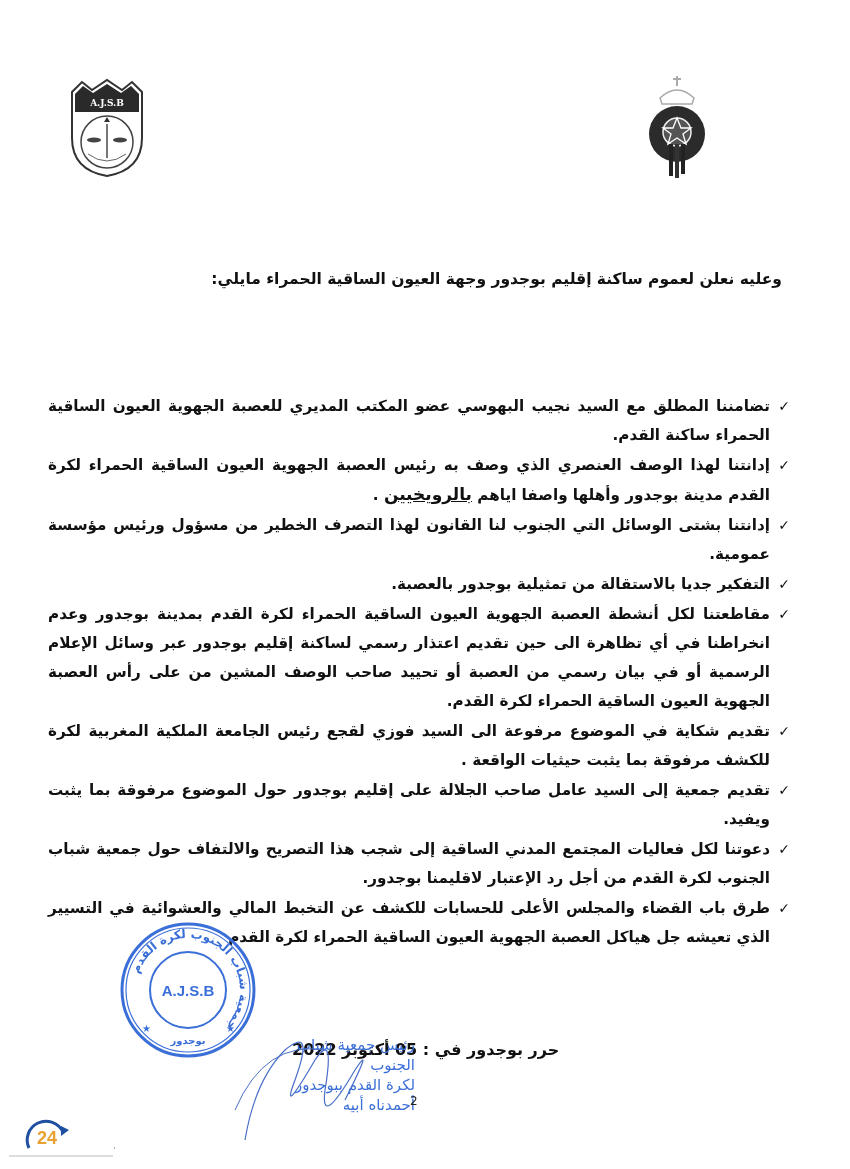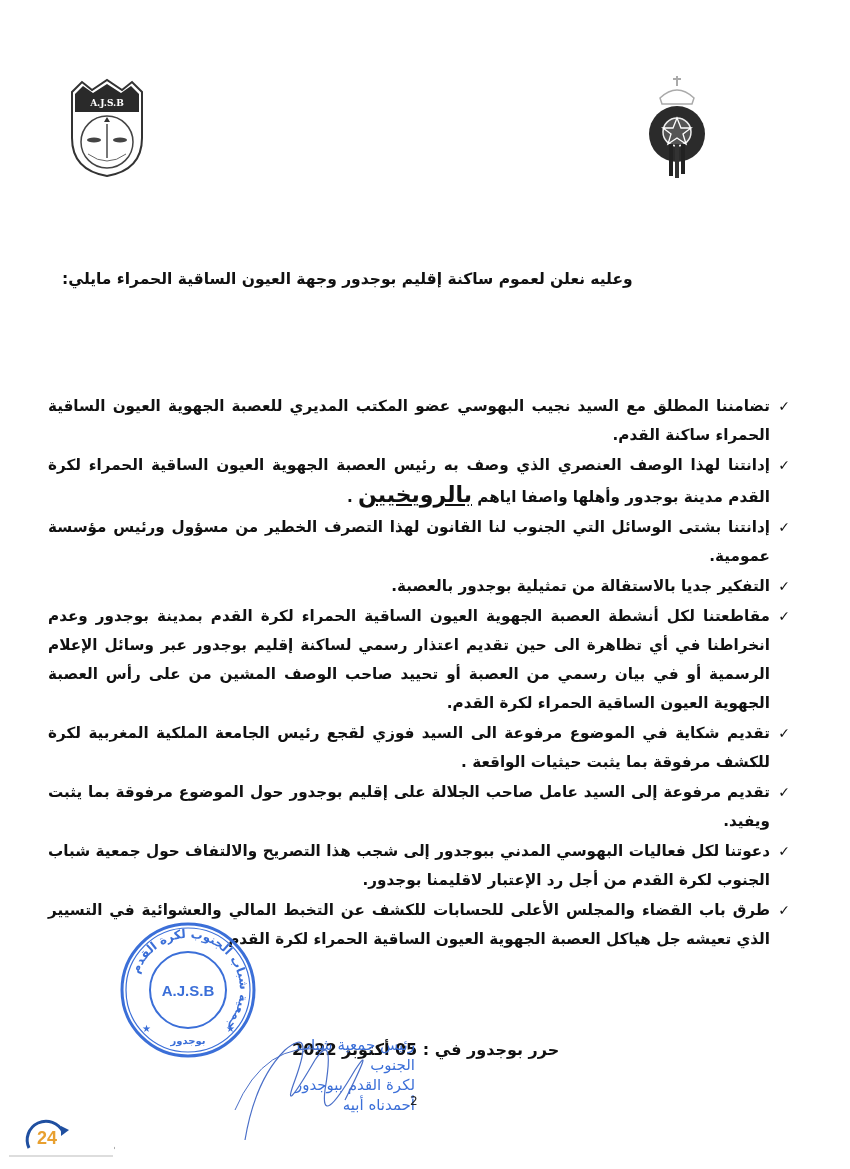--- a/index.html
+++ b/index.html
@@ -5,31 +5,31 @@
   html, body { margin:0; padding:0; }
   body {
     width:850px; height:1169px; position:relative; overflow:hidden;
     background:#ffffff; color:#111;
     font-family:"DejaVu Sans", "Liberation Sans", sans-serif;
   }
   .logo-left { position:absolute; left:66px; top:78px; width:82px; height:100px; }
   .logo-right { position:absolute; left:640px; top:68px; width:74px; height:112px; }
   .intro {
     position:absolute; right:68px; top:270px; width:720px;
-    direction:rtl; text-align:left; font-weight:bold; font-size:15.5px;
+    direction:rtl; text-align:right; font-weight:bold; font-size:15.5px;
   }
   .list {
     position:absolute; left:48px; right:60px; top:392px;
     direction:rtl; text-align:justify; list-style:none; margin:0; padding:0;
     font-weight:bold; font-size:15.2px; line-height:29px;
   }
   .list li { position:relative; padding-right:20px; margin-bottom:1px; }
   .list li .chk { position:absolute; right:0; top:0; font-weight:normal; font-size:14px; }
   .list li .txt { text-align-last:right; }
-  .list li u { font-size:22px; }
+  .list li u { font-size:17px; }
   .stamp { position:absolute; left:118px; top:920px; width:140px; height:140px; }
   .date {
     position:absolute; left:292px; top:1040px; direction:rtl;
     font-weight:bold; font-size:16px; color:#111;
   }
   .sig-text {
     position:absolute; left:255px; top:1035px; width:160px; direction:rtl; text-align:right;
     color:#3b6fd8; font-size:15px; line-height:20px; font-family:"DejaVu Sans", sans-serif;
   }
   .sig-scribble { position:absolute; left:225px; top:1020px; width:200px; height:130px; pointer-events:none; }
@@ -85,25 +85,25 @@
   <li>
       <span class="chk">✓</span>
       <div class="txt">مقاطعتنا لكل أنشطة العصبة الجهوية العيون الساقية الحمراء لكرة القدم بمدينة بوجدور وعدم انخراطنا في أي تظاهرة الى حين تقديم اعتذار رسمي لساكنة إقليم بوجدور عبر وسائل الإعلام الرسمية أو في بيان رسمي من العصبة أو تحييد صاحب الوصف المشين من على رأس العصبة الجهوية العيون الساقية الحمراء لكرة القدم.</div>
     </li>
   <li>
       <span class="chk">✓</span>
       <div class="txt">تقديم شكاية في الموضوع مرفوعة الى السيد فوزي لقجع رئيس الجامعة الملكية المغربية لكرة للكشف مرفوقة بما يثبت حيثيات الواقعة .</div>
     </li>
   <li>
       <span class="chk">✓</span>
-      <div class="txt">تقديم مرفوعة إلى السيد عامل صاحب الجلالة على إقليم بوجدور حول الموضوع مرفوقة بما يثبت ويفيد.</div>
+      <div class="txt">تقديم جمعية إلى السيد عامل صاحب الجلالة على إقليم بوجدور حول الموضوع مرفوقة بما يثبت ويفيد.</div>
     </li>
   <li>
       <span class="chk">✓</span>
-      <div class="txt">دعوتنا لكل فعاليات البهوسي المدني ببوجدور إلى شجب هذا التصريح والالتفاف حول جمعية شباب الجنوب لكرة القدم من أجل رد الإعتبار لاقليمنا بوجدور.</div>
+      <div class="txt">دعوتنا لكل فعاليات المجتمع المدني الساقية إلى شجب هذا التصريح والالتفاف حول جمعية شباب الجنوب لكرة القدم من أجل رد الإعتبار لاقليمنا بوجدور.</div>
     </li>
   <li>
       <span class="chk">✓</span>
       <div class="txt">طرق باب القضاء والمجلس الأعلى للحسابات للكشف عن التخبط المالي والعشوائية في التسيير الذي تعيشه جل هياكل العصبة الجهوية العيون الساقية الحمراء لكرة القدم</div>
     </li>
 </ul>
 
 <svg class="stamp" viewBox="0 0 140 140">
   <defs>
     <path id="ringPath" d="M70 70 m-52 0 a52 52 0 1 1 104 0 a52 52 0 1 1 -104 0"></path>

